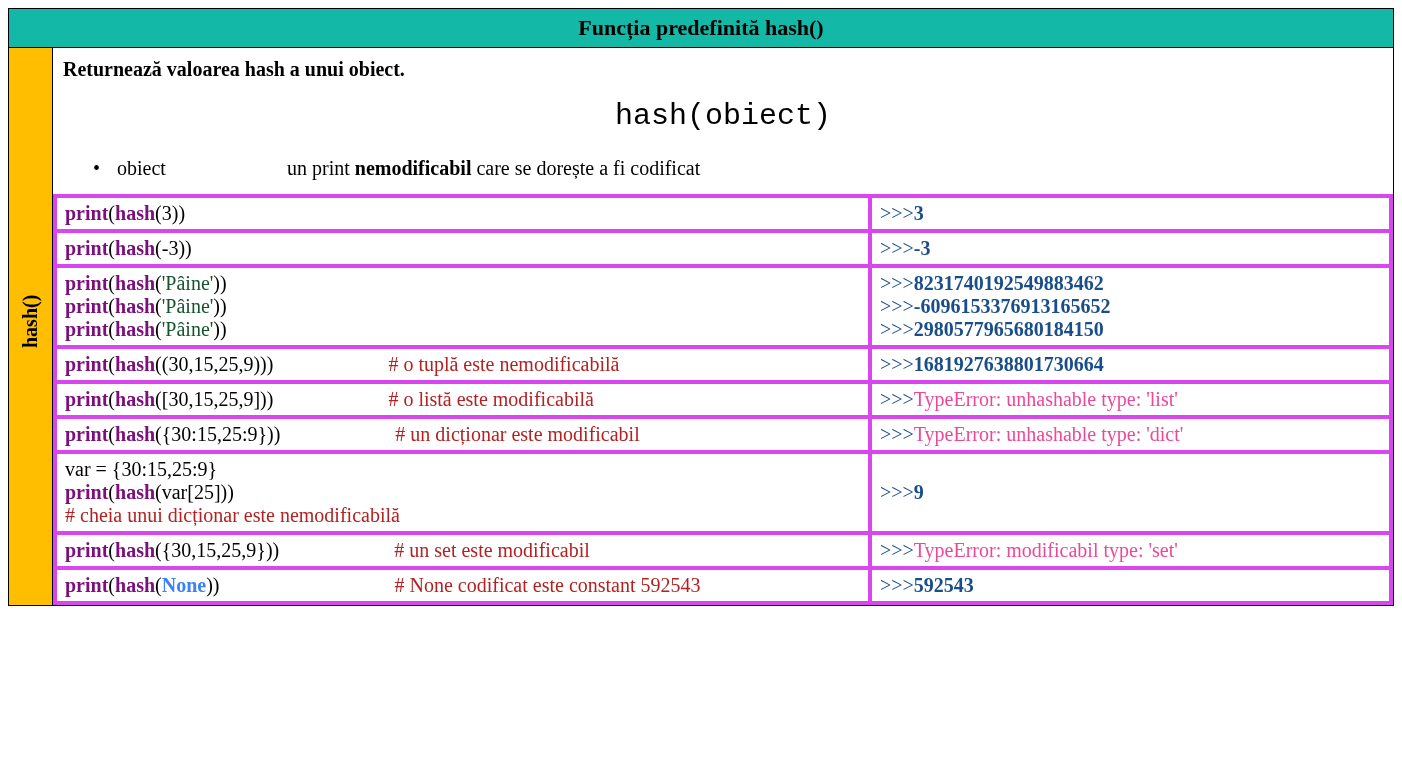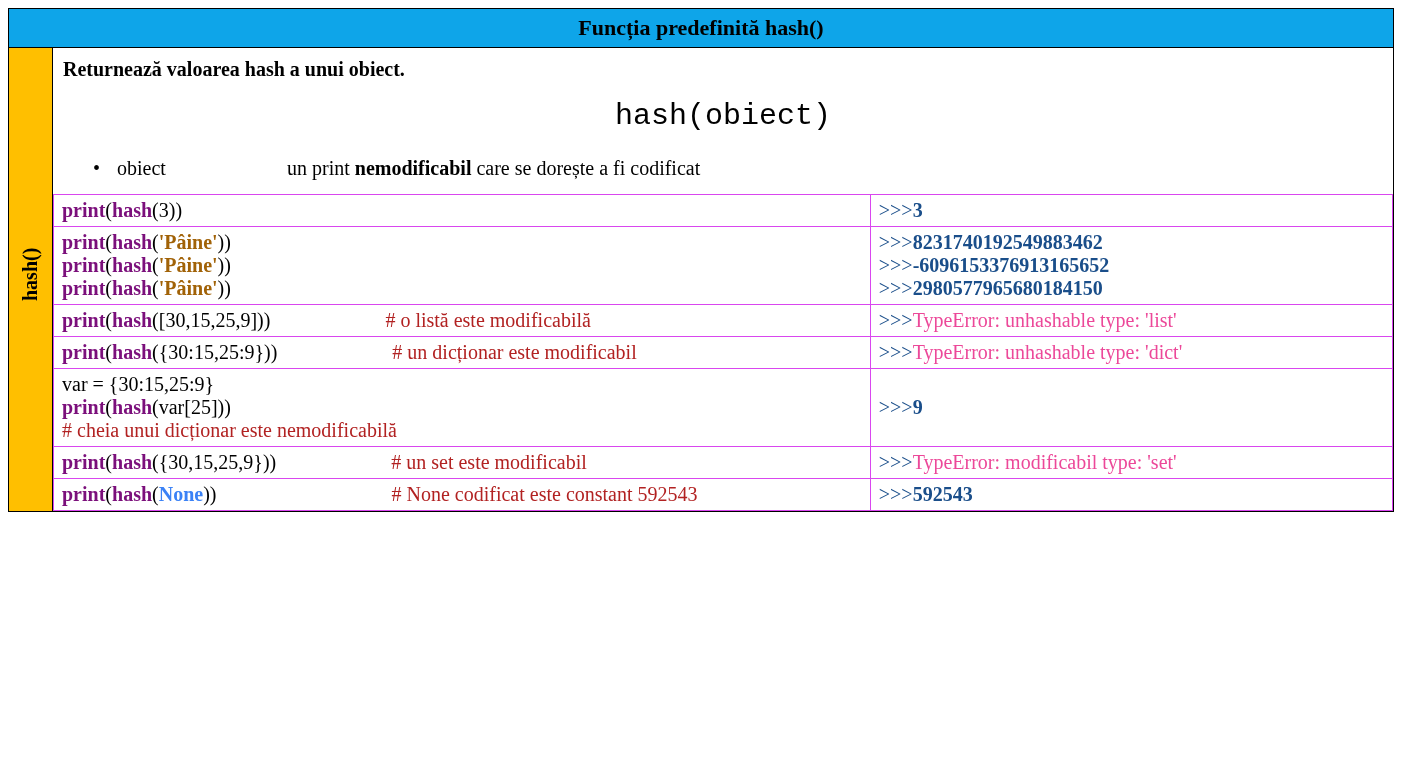--- a/index.html
+++ b/index.html
@@ -13,21 +13,21 @@
   table.outer {
     border-collapse: collapse;
     width: 100%;
     table-layout: fixed;
   }
   table.outer > tbody > tr > td,
   table.outer > tbody > tr > th {
     border: 1.5px solid #000;
   }
   th.title {
-    background: #0ea5e9;
+    background: #14b8a6;
     text-align: center;
     font-weight: 700;
     font-size: 22px;
     padding: 6px 12px;
   }
   td.sidelabel {
     background: #ffbf00;
     width: 44px;
     text-align: center;
     vertical-align: middle;
@@ -60,30 +60,30 @@
     margin-left: 30px;
     margin-bottom: 6px;
   }
   .paramline .bullet { width: 14px; }
   .paramline .pname { width: 160px; }
   table.inner {
     border-collapse: collapse;
     width: 100%;
   }
   table.inner td {
-    border: 1px solid #d946ef;
+    border: 4px solid #d946ef;
     padding: 4px 8px;
     vertical-align: middle;
   }
   table.inner td.code { width: 61%; }
   table.inner td.out  { width: 39%; }
   .code-line { white-space: nowrap; }
   .kw   { color: #7b0f7b; font-weight: 700; }
   .fn   { color: #7b0f7b; font-weight: 700; }
-  .str  { color: #a16207; font-weight: 700; }
+  .str  { color: #14532d; font-weight: 400; }
   .none { color: #3b82f6; font-weight: 700; }
   .cmt  { color: #b22222; }
   .prompt { color: #1a4e8a; }
   .outval { color: #1a4e8a; font-weight: 700; }
   .outerr { color: #ec4899; }
   .cmt-indent { display:inline-block; width:115px; }
 </style>
 </head>
 <body>
 
@@ -122,34 +122,50 @@
         <tr>
           <td class="code">
             <span class="code-line"><span class="kw">print</span>(<span class="fn">hash</span>(<span>3</span>))</span>
           </td>
           <td class="out">
             <span class="prompt">&gt;&gt;&gt;</span><span class="outval">3</span>
           </td>
         </tr>
 
 
+        <tr>
+          <td class="code">
+            <span class="code-line"><span class="kw">print</span>(<span class="fn">hash</span>(<span>-3</span>))</span>
+          </td>
+          <td class="out">
+            <span class="prompt">&gt;&gt;&gt;</span><span class="outval">-3</span>
+          </td>
+        </tr>
 
         <tr>
           <td class="code">
             <div class="code-line"><span class="kw">print</span>(<span class="fn">hash</span>(<span class="str">'Pâine'</span>))</div>
             <div class="code-line"><span class="kw">print</span>(<span class="fn">hash</span>(<span class="str">'Pâine'</span>))</div>
             <div class="code-line"><span class="kw">print</span>(<span class="fn">hash</span>(<span class="str">'Pâine'</span>))</div>
           </td>
           <td class="out">
             <div><span class="prompt">&gt;&gt;&gt;</span><span class="outval">8231740192549883462</span></div>
             <div><span class="prompt">&gt;&gt;&gt;</span><span class="outval">-6096153376913165652</span></div>
             <div><span class="prompt">&gt;&gt;&gt;</span><span class="outval">2980577965680184150</span></div>
           </td>
         </tr>
 
+        <tr>
+          <td class="code">
+            <span class="code-line"><span class="kw">print</span>(<span class="fn">hash</span>(<span>(30,15,25,9)</span>))<span class="cmt-indent"></span><span class="cmt"># o tuplă este nemodificabilă</span></span>
+          </td>
+          <td class="out">
+            <span class="prompt">&gt;&gt;&gt;</span><span class="outval">1681927638801730664</span>
+          </td>
+        </tr>
 
         <tr>
           <td class="code">
             <span class="code-line"><span class="kw">print</span>(<span class="fn">hash</span>(<span>[30,15,25,9]</span>))<span class="cmt-indent"></span><span class="cmt"># o listă este modificabilă</span></span>
           </td>
           <td class="out">
             <span class="prompt">&gt;&gt;&gt;</span><span class="outerr">TypeError: unhashable type: 'list'</span>
           </td>
         </tr>
 

